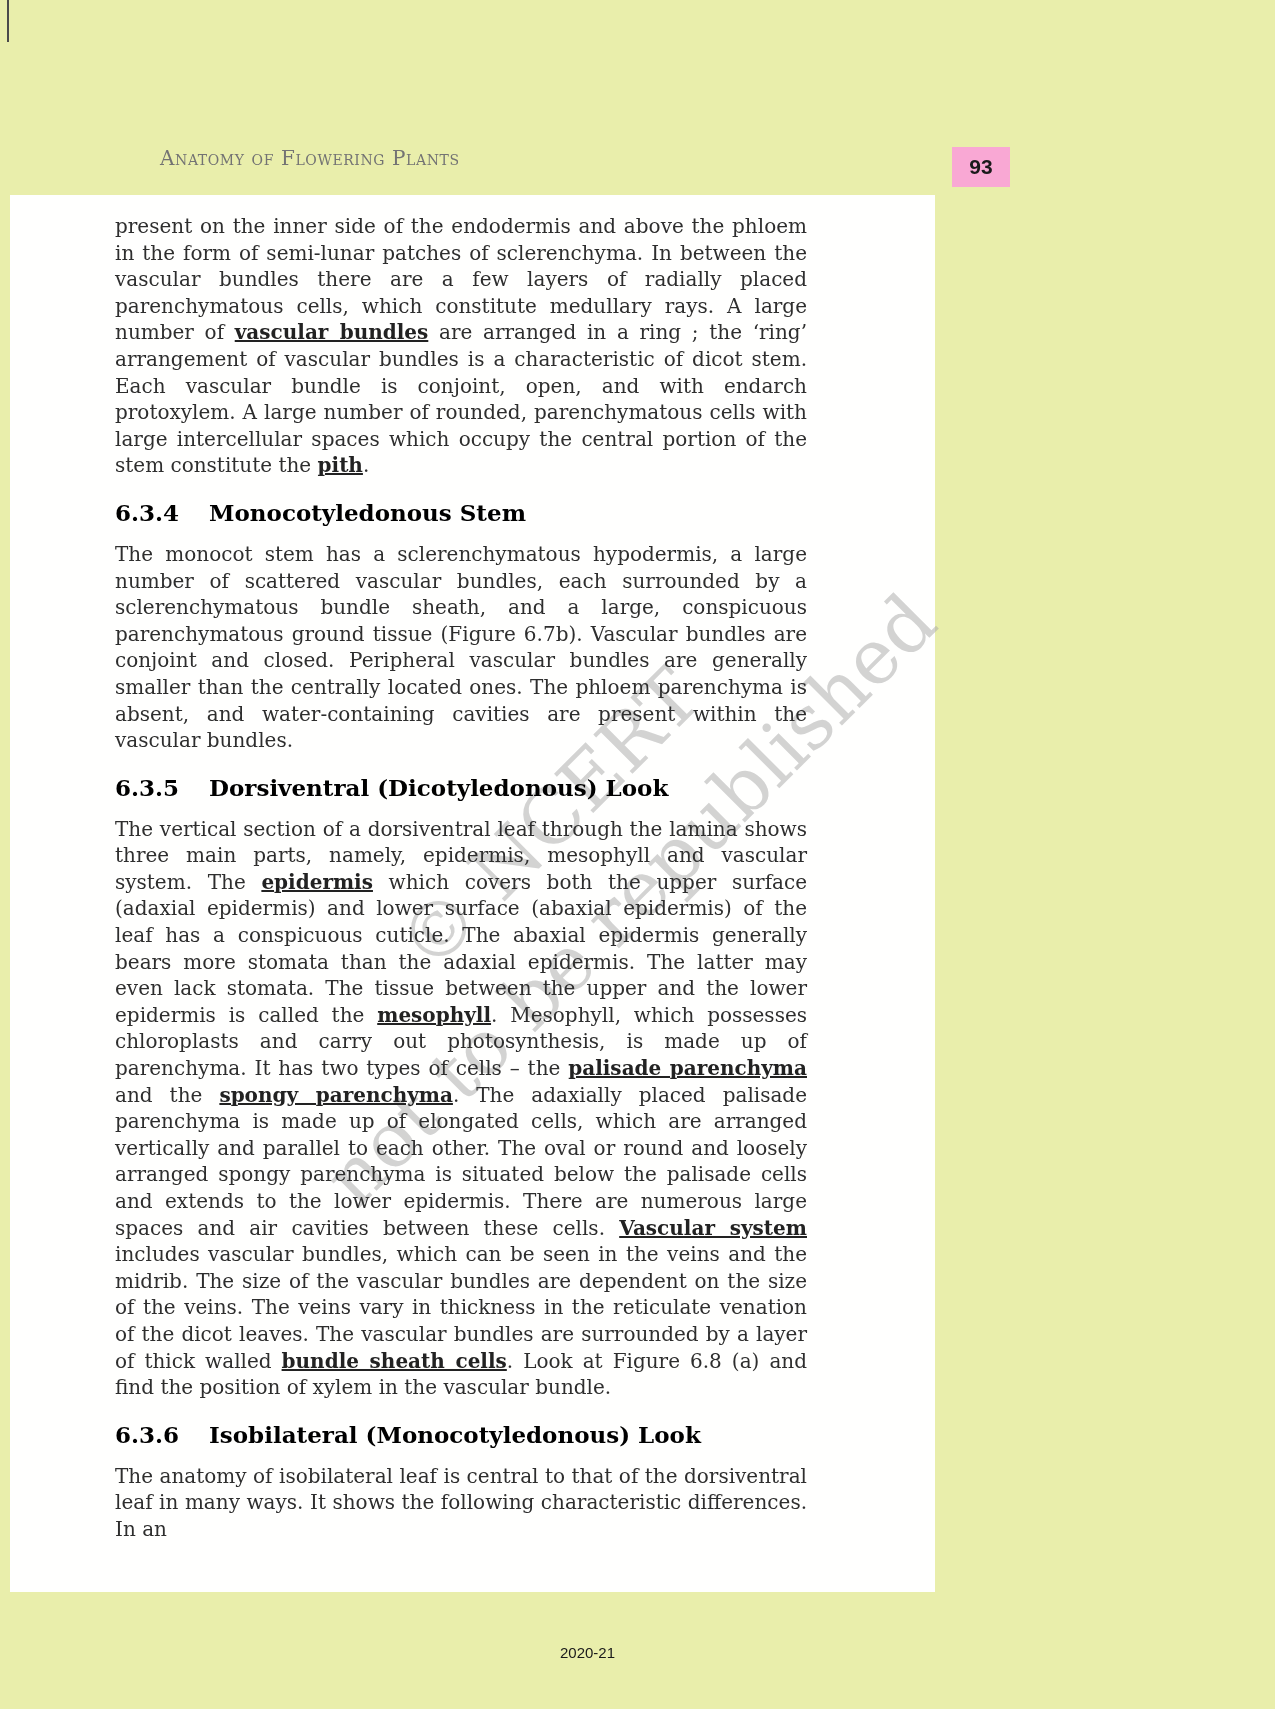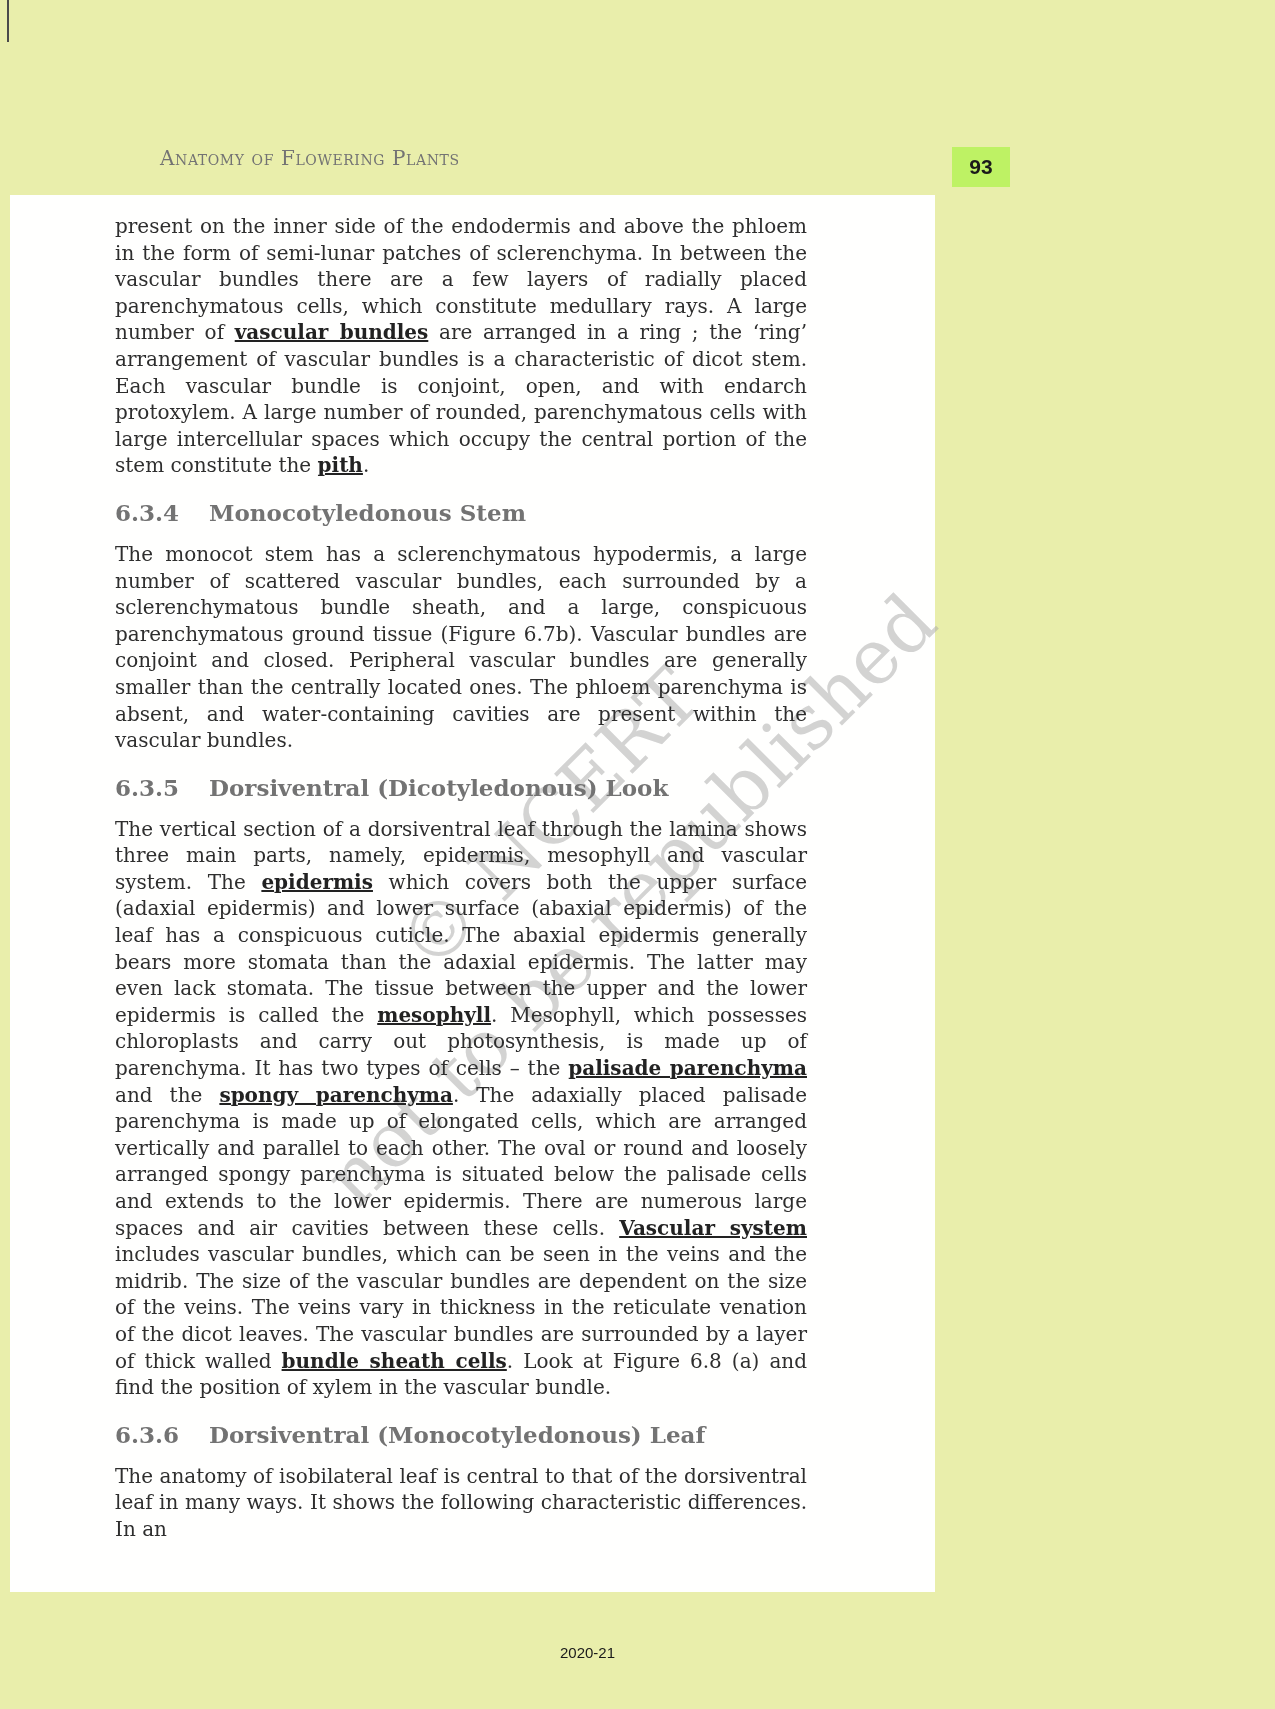--- a/index.html
+++ b/index.html
@@ -39,21 +39,21 @@
   }
   .running-title {
     position: absolute; left: 160px; top: 146px;
     font-variant: small-caps;
     font-size: 20px; letter-spacing: 0.6px;
     color: #737373;
   }
   .page-number-box {
     position: absolute; left: 952px; top: 147px;
     width: 58px; height: 40px;
-    background: #bef264;
+    background: #f9a8d4;
     display: flex; align-items: center; justify-content: center;
   }
   .page-number {
     font-family: "Liberation Sans", sans-serif;
     font-weight: bold; font-size: 21px; color: #1a1a1a;
   }
   .content-flow {
     position: absolute; left: 115px; top: 213px;
     width: 692px;
     z-index: 2;
@@ -62,21 +62,21 @@
     margin: 0 0 10px 0;
     font-size: 20px; line-height: 26.6px;
     color: #2e2e2e;
     text-align: justify;
   }
   .body-paragraph b { font-weight: bold; color: #222; text-decoration: underline; }
   .section-heading {
     margin: 20px 0 14px 0;
     font-size: 23px; line-height: 28px;
     font-weight: bold;
-    color: #737373;
+    color: #000000;
   }
   .section-number { margin-right: 30px; }
   .page-footer {
     position: absolute; left: 0; top: 1644px;
     width: 1175px; text-align: center;
     z-index: 2;
     font-family: Liberation Sans, sans-serif;
     font-size: 15px; color: #1a1a1a;
   }
 </style>
@@ -98,19 +98,19 @@
     <span class="page-number">93</span>
   </div>
 </div>
 
 <div class="content-flow">
     <p class="body-paragraph"><span>present on the inner side of the endodermis and above the phloem in the form of semi-lunar patches of sclerenchyma. In between the vascular bundles there are a few layers of radially placed parenchymatous cells, which constitute medullary rays. A large number of </span><b>vascular bundles</b><span> are arranged in a ring ; the ‘ring’ arrangement of vascular bundles is a characteristic of dicot stem. Each vascular bundle is conjoint, open, and with endarch protoxylem. A large number of rounded, parenchymatous cells with large intercellular spaces which occupy the central portion of the stem constitute the </span><b>pith</b><span>.</span></p>
     <h2 class="section-heading"><span class="section-number">6.3.4</span><span class="section-title">Monocotyledonous Stem</span></h2>
     <p class="body-paragraph"><span>The monocot stem has a sclerenchymatous hypodermis, a large number of scattered vascular bundles, each surrounded by a sclerenchymatous bundle sheath, and a large, conspicuous parenchymatous ground tissue (Figure 6.7b). Vascular bundles are conjoint and closed. Peripheral vascular bundles are generally smaller than the centrally located ones. The phloem parenchyma is absent, and water-containing cavities are present within the vascular bundles.</span></p>
     <h2 class="section-heading"><span class="section-number">6.3.5</span><span class="section-title">Dorsiventral (Dicotyledonous) Look</span></h2>
     <p class="body-paragraph"><span>The vertical section of a dorsiventral leaf through the lamina shows three main parts, namely, epidermis, mesophyll and vascular system. The </span><b>epidermis</b><span> which covers both the upper surface (adaxial epidermis) and lower surface (abaxial epidermis) of the leaf has a conspicuous cuticle. The abaxial epidermis generally bears more stomata than the adaxial epidermis. The latter may even lack stomata. The tissue between the upper and the lower epidermis is called the </span><b>mesophyll</b><span>. Mesophyll, which possesses chloroplasts and carry out photosynthesis, is made up of parenchyma. It has two types of cells – the </span><b>palisade parenchyma</b><span> and the </span><b>spongy parenchyma</b><span>. The adaxially placed palisade parenchyma is made up of elongated cells, which are arranged vertically and parallel to each other. The oval or round and loosely arranged spongy parenchyma is situated below the palisade cells and extends to the lower epidermis. There are numerous large spaces and air cavities between these cells. </span><b>Vascular system</b><span> includes vascular bundles, which can be seen in the veins and the midrib. The size of the vascular bundles are dependent on the size of the veins. The veins vary in thickness in the reticulate venation of the dicot leaves. The vascular bundles are surrounded by a layer of thick walled </span><b>bundle sheath cells</b><span>. Look at Figure 6.8 (a) and find the position of xylem in the vascular bundle.</span></p>
-    <h2 class="section-heading"><span class="section-number">6.3.6</span><span class="section-title">Dorsiventral (Monocotyledonous) Leaf</span></h2>
+    <h2 class="section-heading"><span class="section-number">6.3.6</span><span class="section-title">Isobilateral (Monocotyledonous) Look</span></h2>
     <p class="body-paragraph"><span>The anatomy of isobilateral leaf is central to that of the dorsiventral leaf in many ways. It shows the following characteristic differences. In an</span></p>
   </div>
 
 <div class="page-footer">
   <span>2020-21</span>
 </div>
 
 </body></html>

